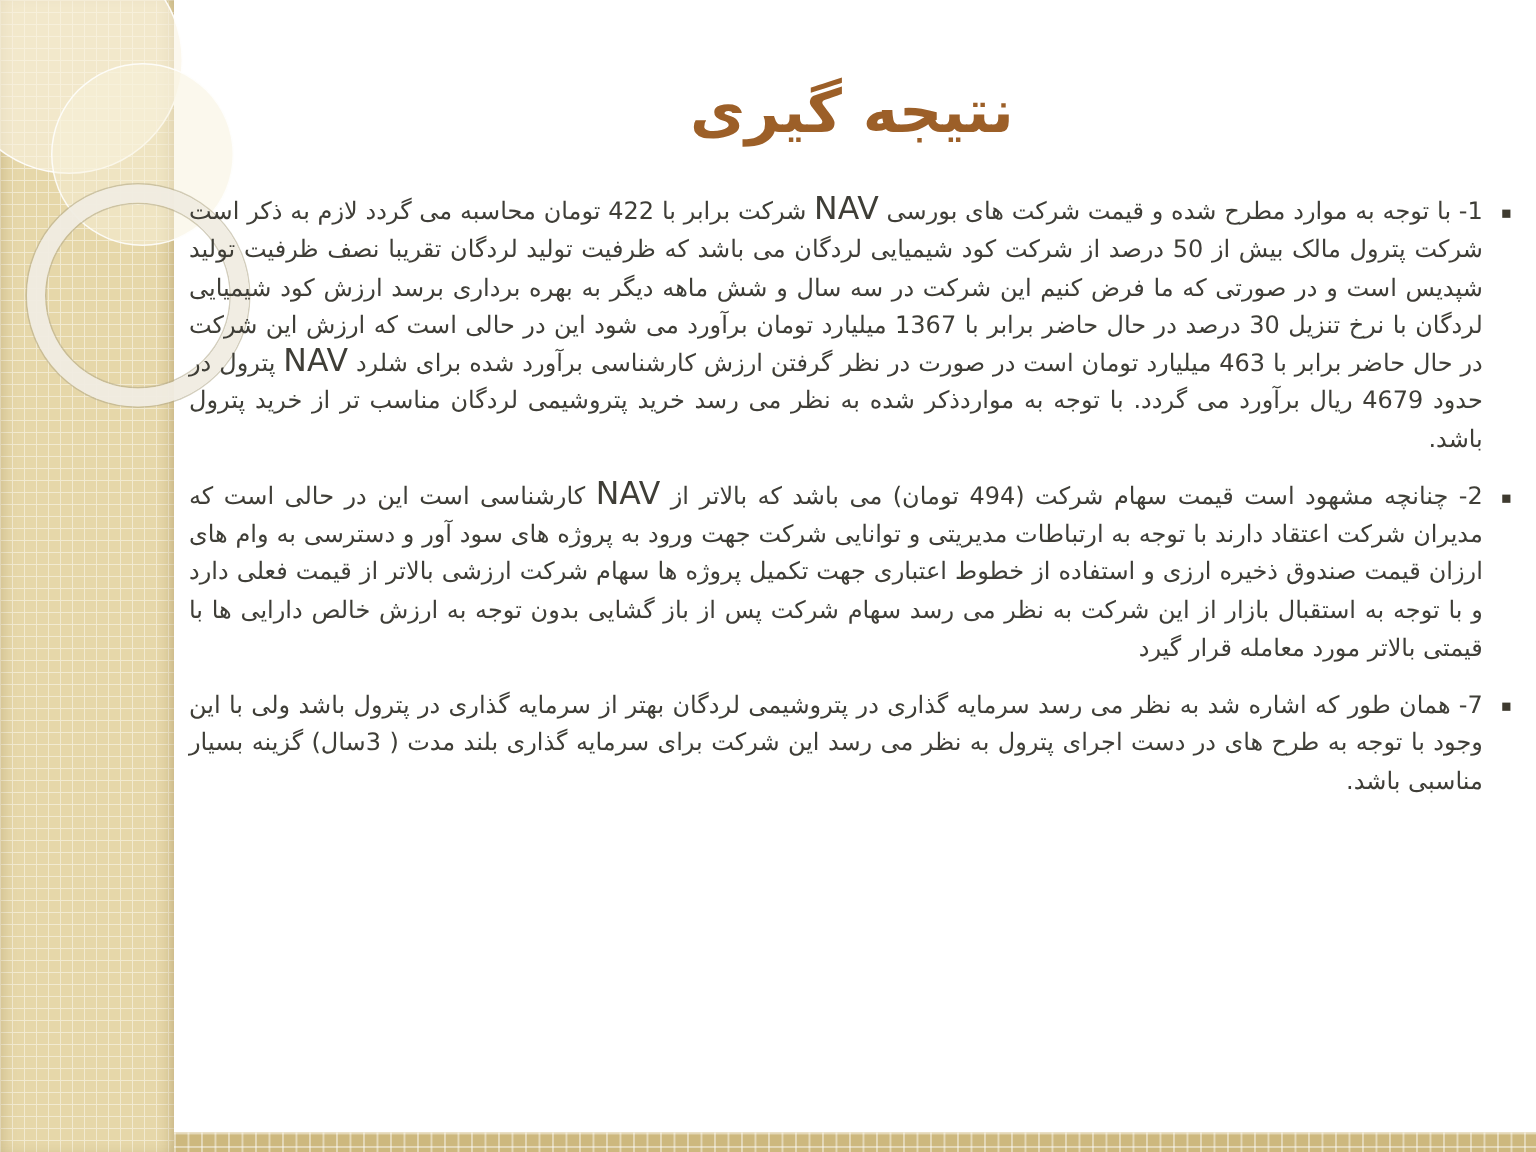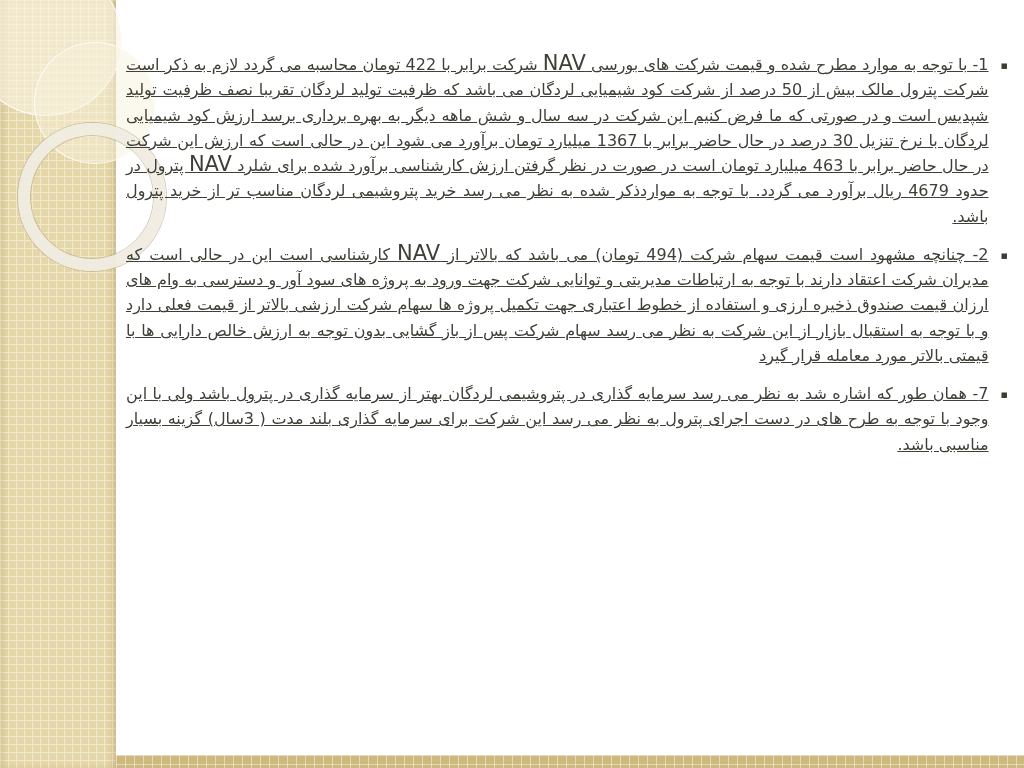--- a/index.html
+++ b/index.html
@@ -50,36 +50,37 @@
     font-size:40px;font-weight:bold;
   }
   .bullets{display:block;}
   .bullet-item{display:flex;align-items:flex-start;margin-bottom:13px;}
   .bullet-marker{
     flex:0 0 auto;color:#3e3a2f;font-size:11px;line-height:25px;
     margin-left:12px;margin-right:2px;padding-top:1px;
   }
   .bullet-text{
     flex:1;color:var(--text-color,#3f3e37);
-    font-size:16px;line-height:1.58;text-align:justify;text-justify:inter-word;text-decoration:underline;
+    font-size:16px;line-height:1.58;text-align:justify;text-justify:inter-word;
   }
   .latin{font-size:21px;line-height:1;font-family:"DejaVu Sans",sans-serif;}
 </style>
 </head>
 <body>
 
 <div class="slide">
 
   <div class="sidebar"></div>
   <div class="deco-circle-top"></div>
   <div class="deco-circle-mid"></div>
   <div class="deco-ring"></div>
   <div class="bottom-strip"></div>
 
   <div class="content">
+    <h1 class="slide-title">نتیجه گیری</h1>
 
     <div class="bullets">
 
       <div class="bullet-item">
         <span class="bullet-marker">▪</span>
         <div class="bullet-text">1- با توجه به موارد مطرح شده و قیمت شرکت های بورسی <span class="latin">NAV</span> شرکت برابر با 422 تومان محاسبه می گردد لازم به ذکر است شرکت پترول مالک بیش از 50 درصد از شرکت کود شیمیایی لردگان می باشد که ظرفیت تولید لردگان تقریبا نصف ظرفیت تولید شپدیس است و در صورتی که ما فرض کنیم این شرکت در سه سال و شش ماهه دیگر به بهره برداری برسد ارزش کود شیمیایی لردگان با نرخ تنزیل 30 درصد در حال حاضر برابر با 1367 میلیارد تومان برآورد می شود این در حالی است که ارزش این شرکت در حال حاضر برابر با 463 میلیارد تومان است در صورت در نظر گرفتن ارزش کارشناسی برآورد شده برای شلرد <span class="latin">NAV</span> پترول در حدود 4679 ریال برآورد می گردد.  با توجه به مواردذکر شده به نظر می رسد خرید پتروشیمی لردگان مناسب تر از خرید پترول باشد.</div>
       </div>
 
       <div class="bullet-item">
         <span class="bullet-marker">▪</span>

